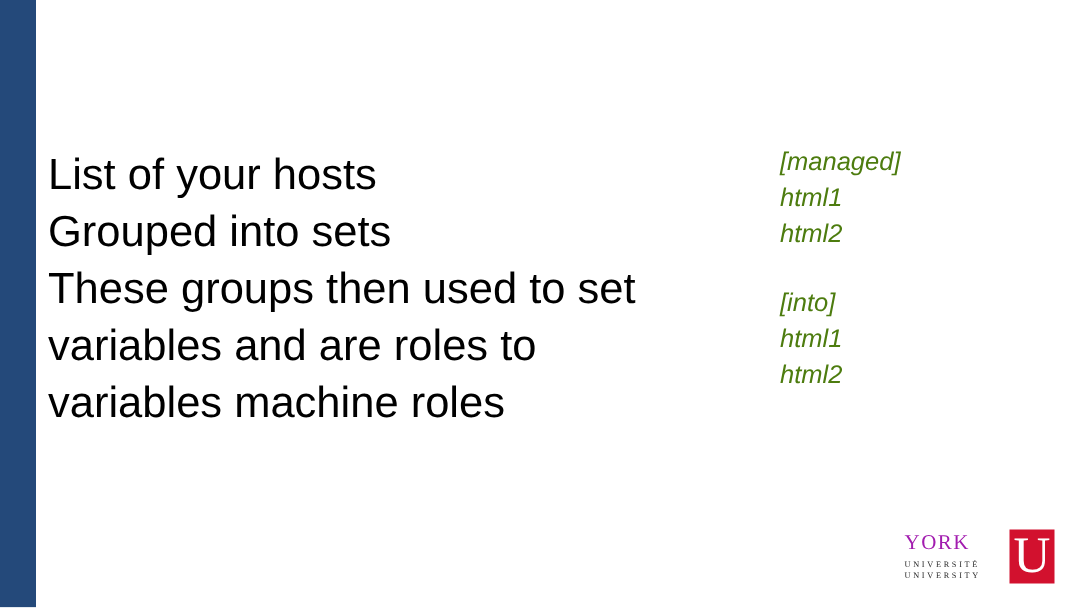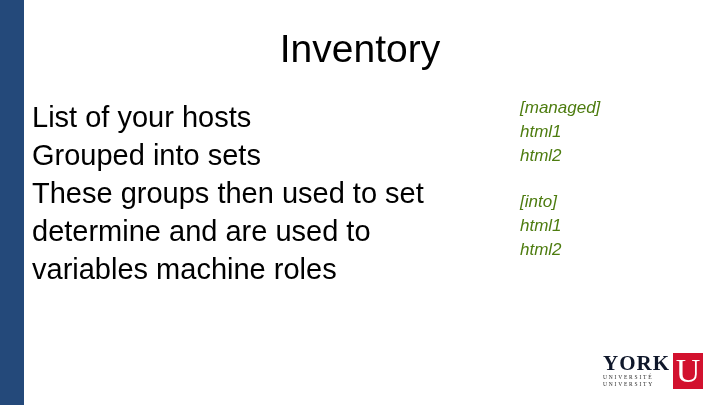--- a/index.html
+++ b/index.html
@@ -98,25 +98,25 @@
   }
   #york-wordmark-block {
     position: absolute;
     left: 0;
     top: 0;
     width: 66px;
     text-align: left;
   }
   #york-wordmark {
     font-family: "Liberation Serif", serif;
-    font-size: 21px;
-    font-weight: 700;
+    font-size: 14px;
+    font-weight: 400;
     line-height: 22px;
     letter-spacing: 1.0px;
-    color: #0f172a;
+    color: #a21caf;
   }
   .york-sub {
     font-family: "Liberation Serif", serif;
     font-size: 5.5px;
     line-height: 7px;
     letter-spacing: 1.8px;
     color: #2b2b2b;
     white-space: nowrap;
   }
   #york-u-mark {
@@ -143,27 +143,26 @@
     color: #ffffff;
   }
 </style>
 </head>
 <body>
 
 <div id="slide">
 
   <div id="side-bar"></div>
 
-  <div id="slide-title">Inventory</div>
 
   <div id="body-text">
     <div class="body-line">List of your hosts</div>
     <div class="body-line">Grouped into sets</div>
     <div class="body-line">These groups then used to set</div>
-    <div class="body-line">determine and are used to</div>
+    <div class="body-line">variables and are roles to</div>
     <div class="body-line">variables machine roles</div>
   </div>
 
   <div id="inventory-listing">
     <div class="inv-group">
       <div class="inv-line group-header">[managed]</div>
       <div class="inv-line">html1</div>
       <div class="inv-line">html2</div>
     </div>
     <div class="inv-group">

